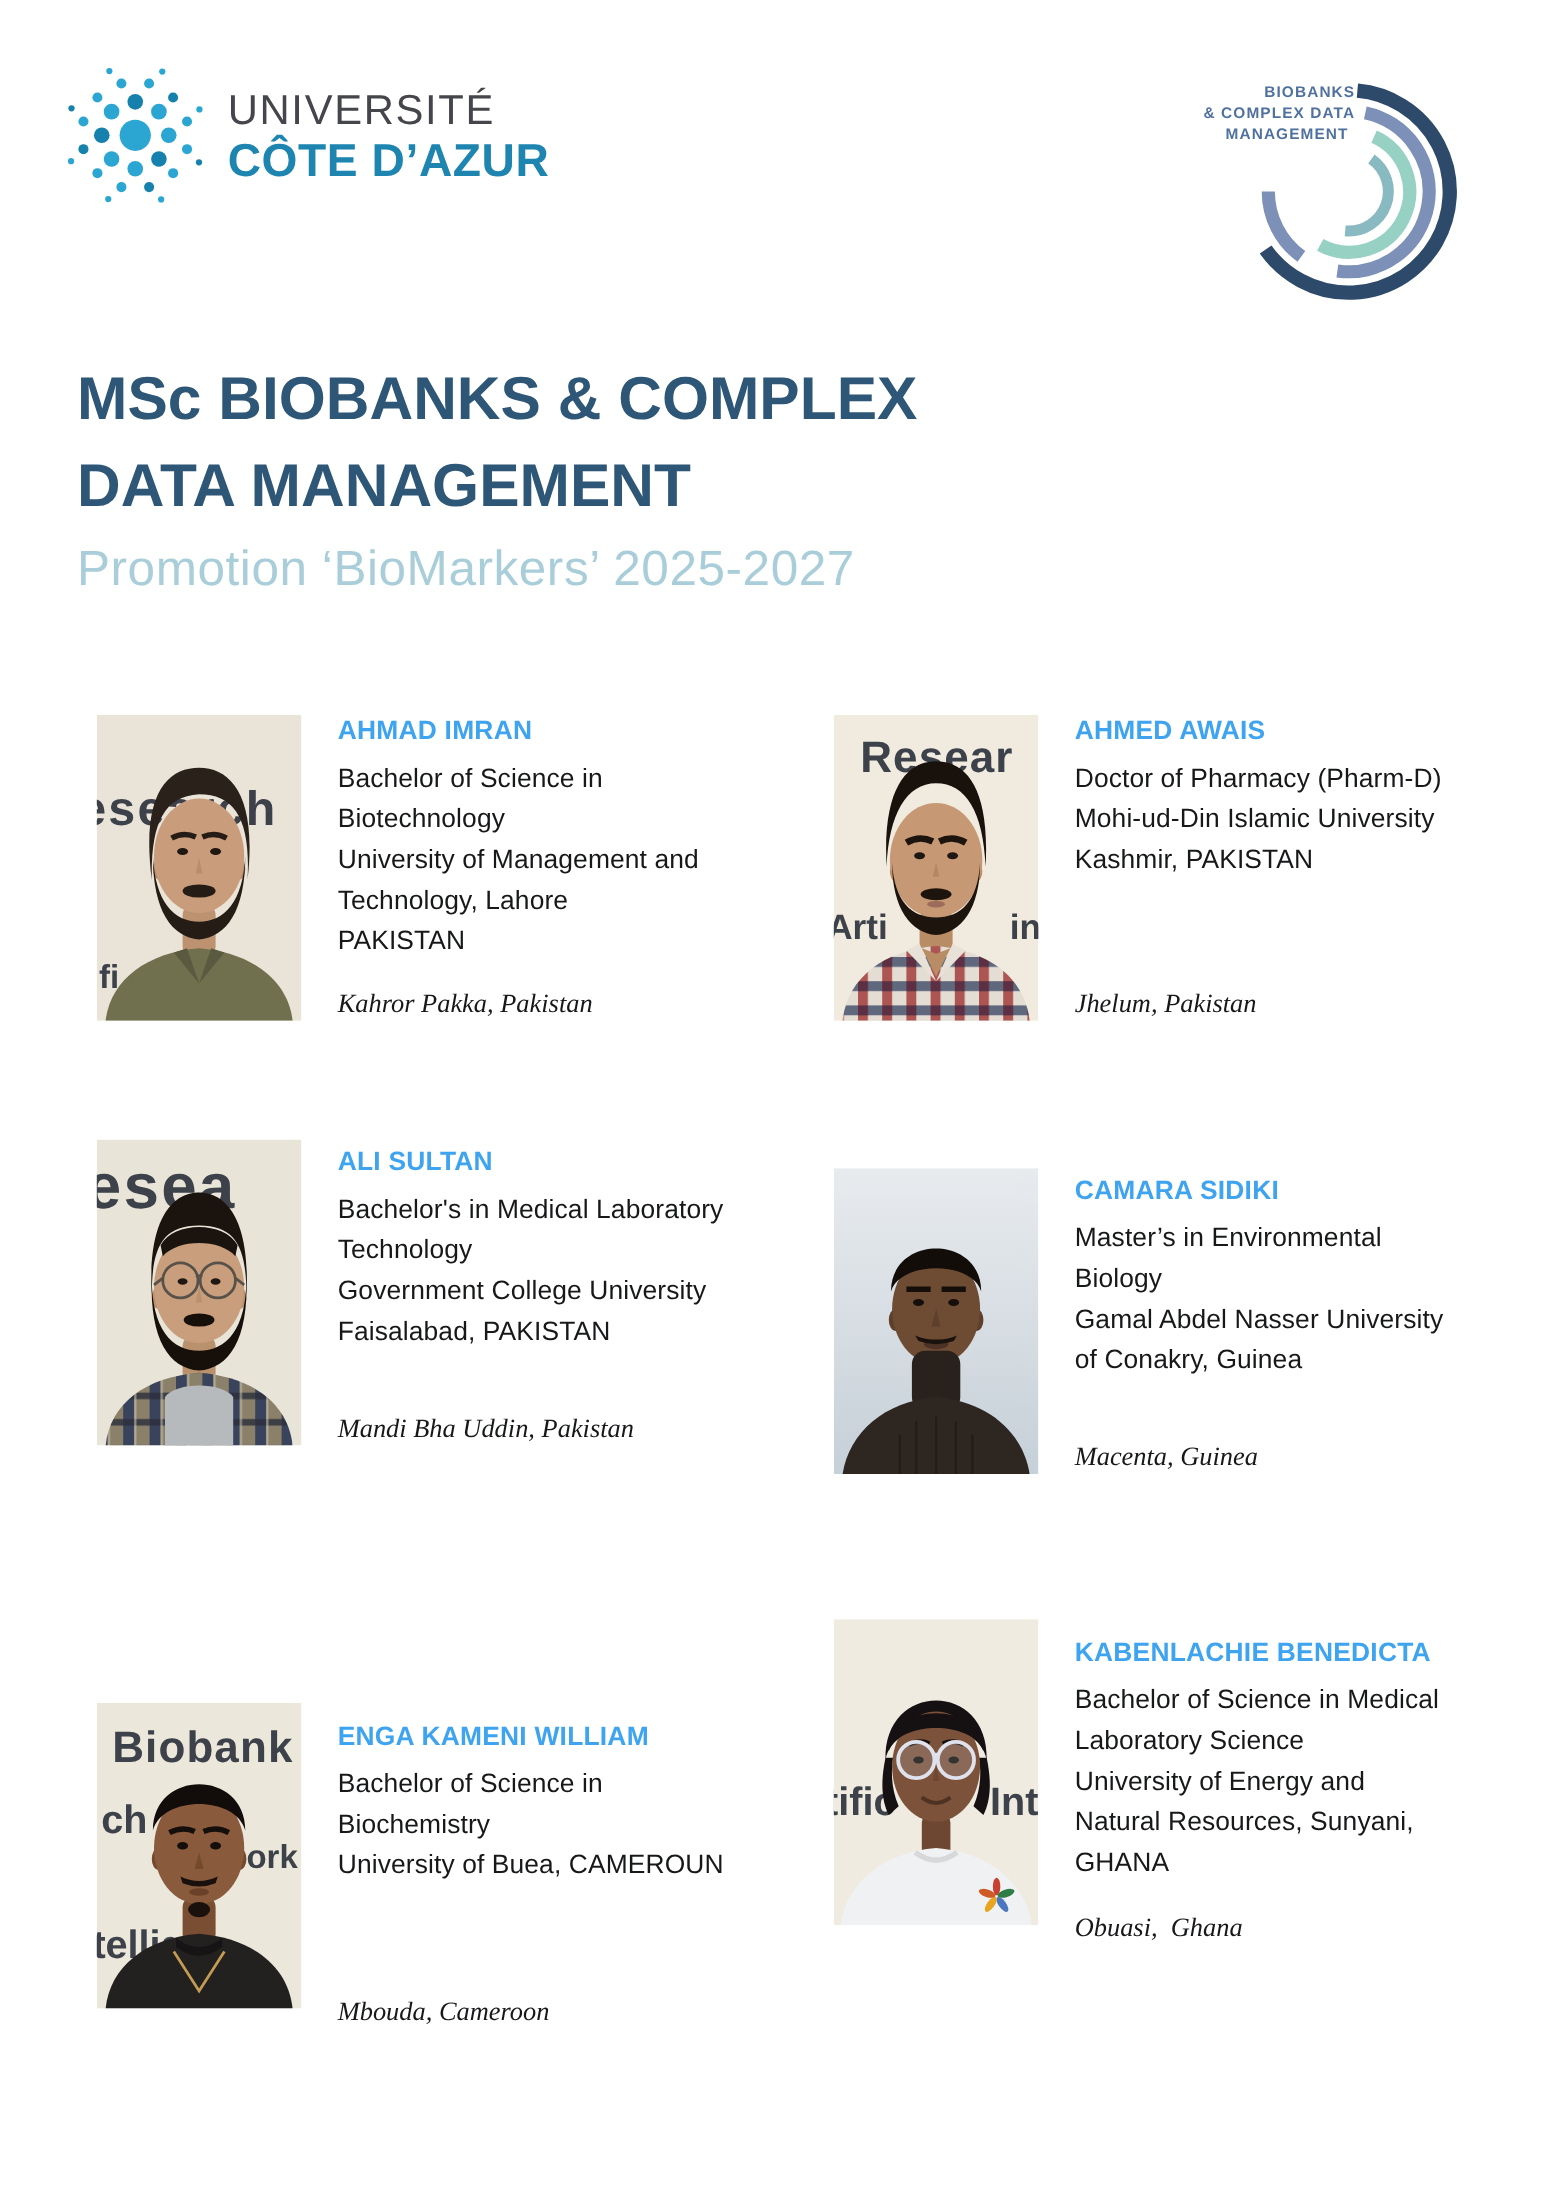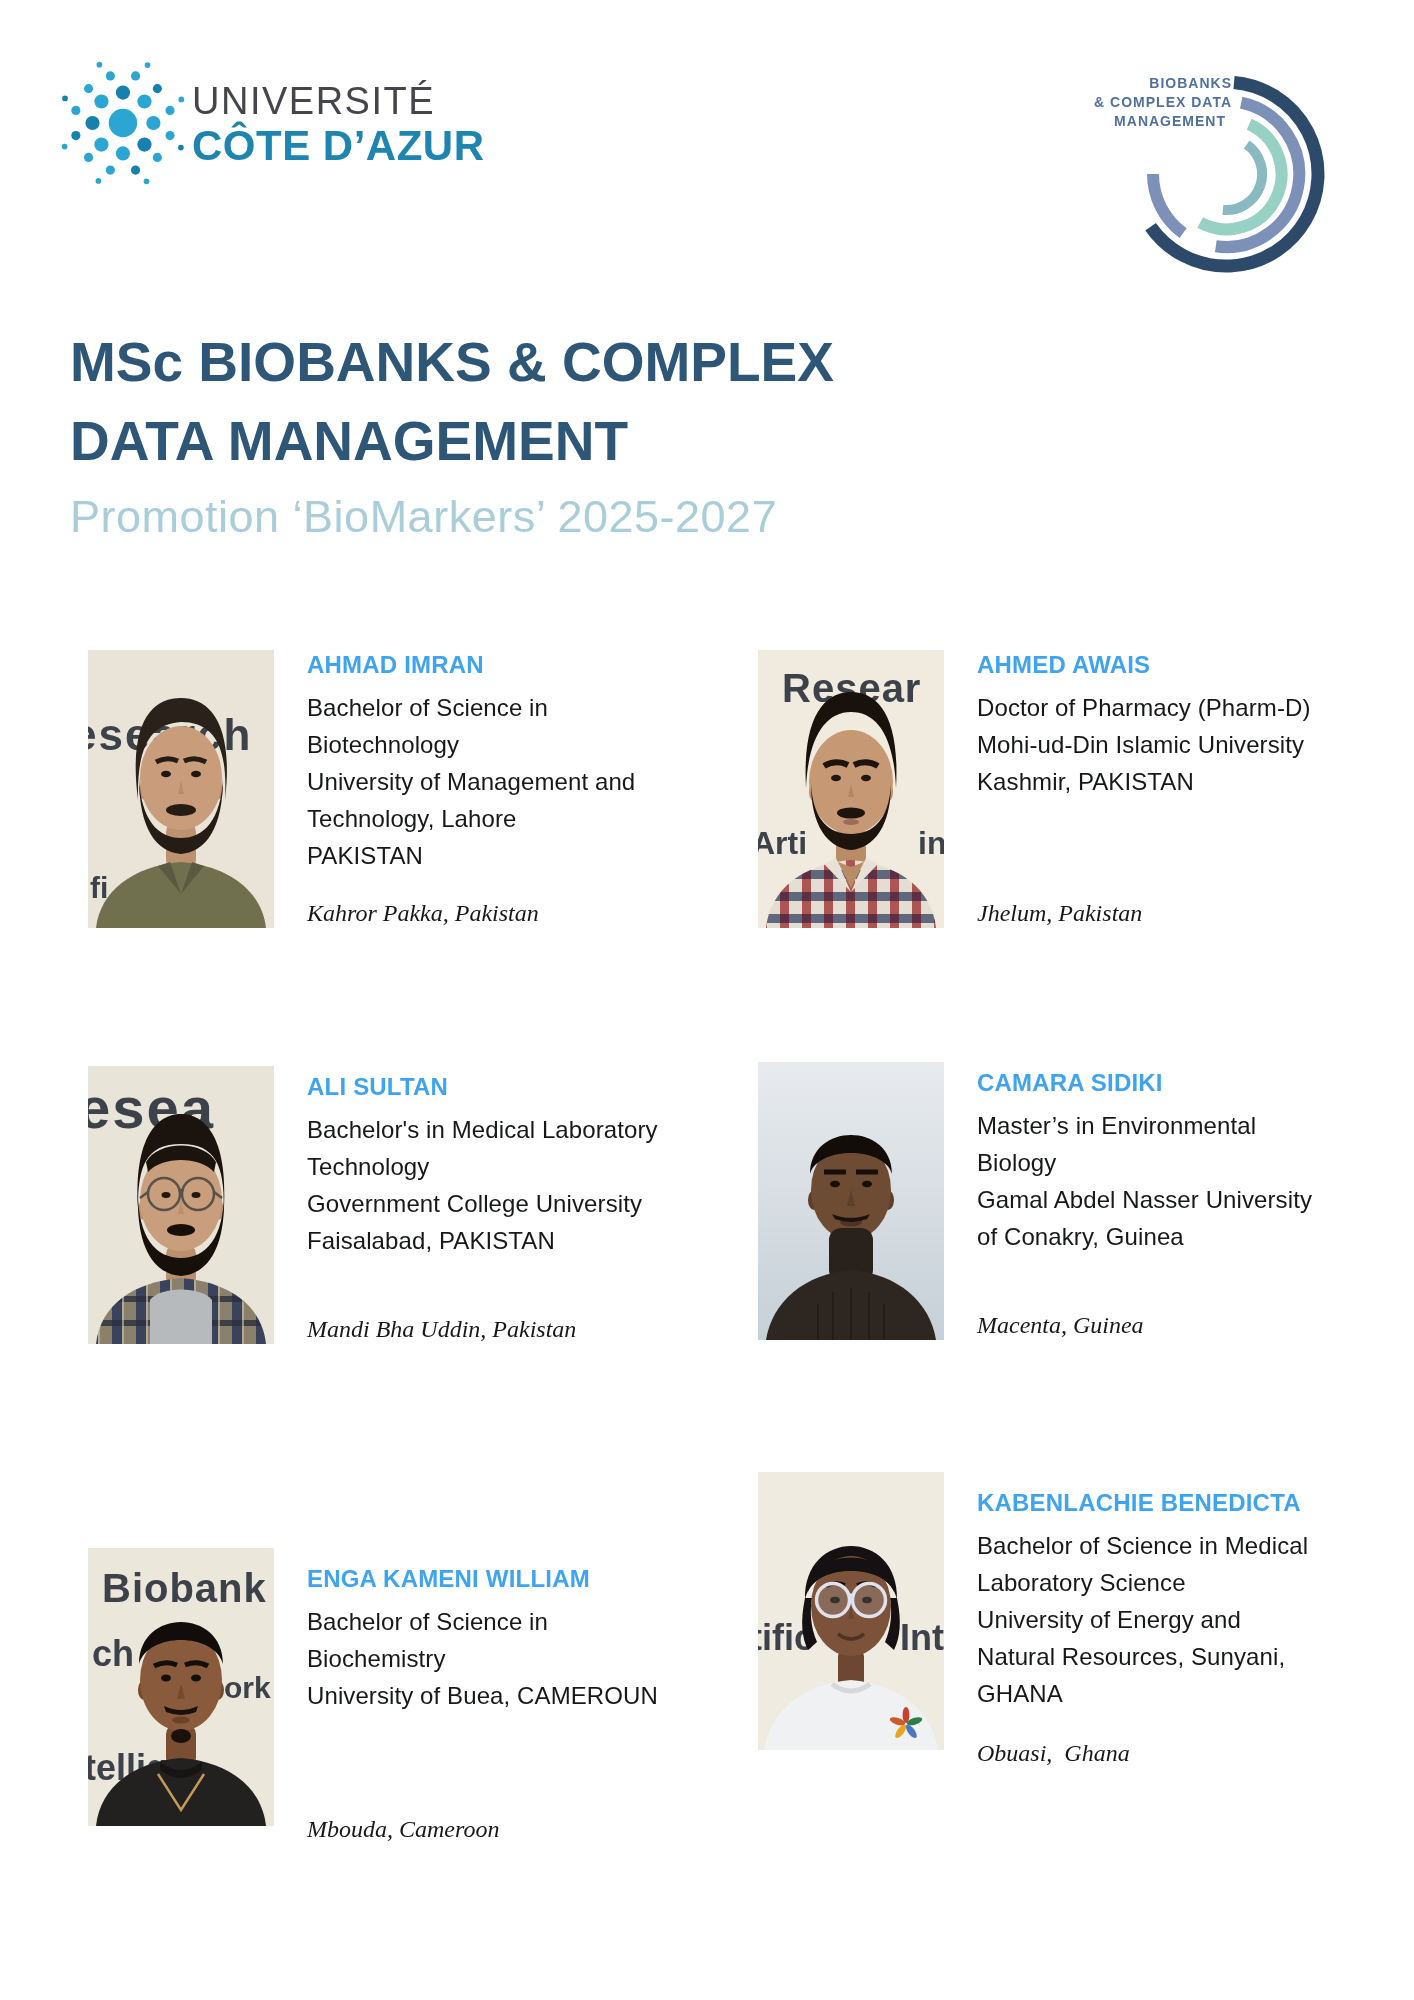--- a/index.html
+++ b/index.html
@@ -3,21 +3,21 @@
 <meta charset="utf-8">
 <style>
   html,body{margin:0;padding:0;background:#ffffff;}
   .page{position:relative;width:1414px;height:2000px;background:#ffffff;overflow:hidden;
         font-family:"Liberation Sans",sans-serif;color:#17181a;}
   svg text{font-family:"Liberation Sans",sans-serif;}
 
   
   .uca-logo{position:absolute;left:60px;top:54px;display:flex;align-items:flex-start;}
   .uca-dots{width:132px;height:137px;}
-  .uca-text{margin-left:0;padding-top:26px;}
+  .uca-text{margin-left:15px;padding-top:26px;}
   .uca-line1{font-size:38px;line-height:42px;color:#45464b;letter-spacing:1.5px;font-weight:400;}
   .uca-line2{font-size:42px;line-height:47px;color:#1d85b0;letter-spacing:0.5px;font-weight:700;}
   .bcdm-logo{position:absolute;left:1086px;top:44px;width:260px;height:235px;}
 
   
   .title{position:absolute;left:70px;top:323px;font-weight:700;font-size:55px;line-height:79px;
          color:#2d5677;white-space:nowrap;}
   .subtitle{position:absolute;left:70px;top:487px;font-size:45px;line-height:60px;color:#a9ced9;
             letter-spacing:0.5px;white-space:nowrap;text-align:right;}
 
@@ -27,21 +27,21 @@
   .ptext{position:absolute;left:219px;top:0;width:446px;}
   .r2 .ptext{padding-top:6px}
   .r3 .ptext{padding-top:16px}
   .name{font-size:24px;font-weight:700;color:#3fa4f0;line-height:30px;margin:0 0 9px 0;
         letter-spacing:0.2px;white-space:nowrap;}
   .dline{font-size:24px;line-height:37px;color:#17181a;letter-spacing:0.1px;white-space:nowrap;min-height:0;}
   .origin{position:absolute;left:219px;top:250px;font-size:24px;font-style:italic;color:#17181a;
           white-space:pre;font-family:Liberation Serif, serif;}
   .r3 .origin{top:268px;}
   #p1{left:88px;top:650px}  #p2{left:758px;top:650px}
-  #p3{left:88px;top:1066px} #p4{left:758px;top:1062px}
+  #p3{left:88px;top:1036px} #p4{left:758px;top:1062px}
   #p5{left:88px;top:1548px} #p6{left:758px;top:1472px}
 </style>
 </head>
 <body>
 
 <div class="page">
 
   <div class="uca-logo">
     <svg class="uca-dots" viewBox="0 0 130 135" aria-hidden="true">
       <circle cx="62" cy="68" r="14" fill="#2ba6d3"></circle>

